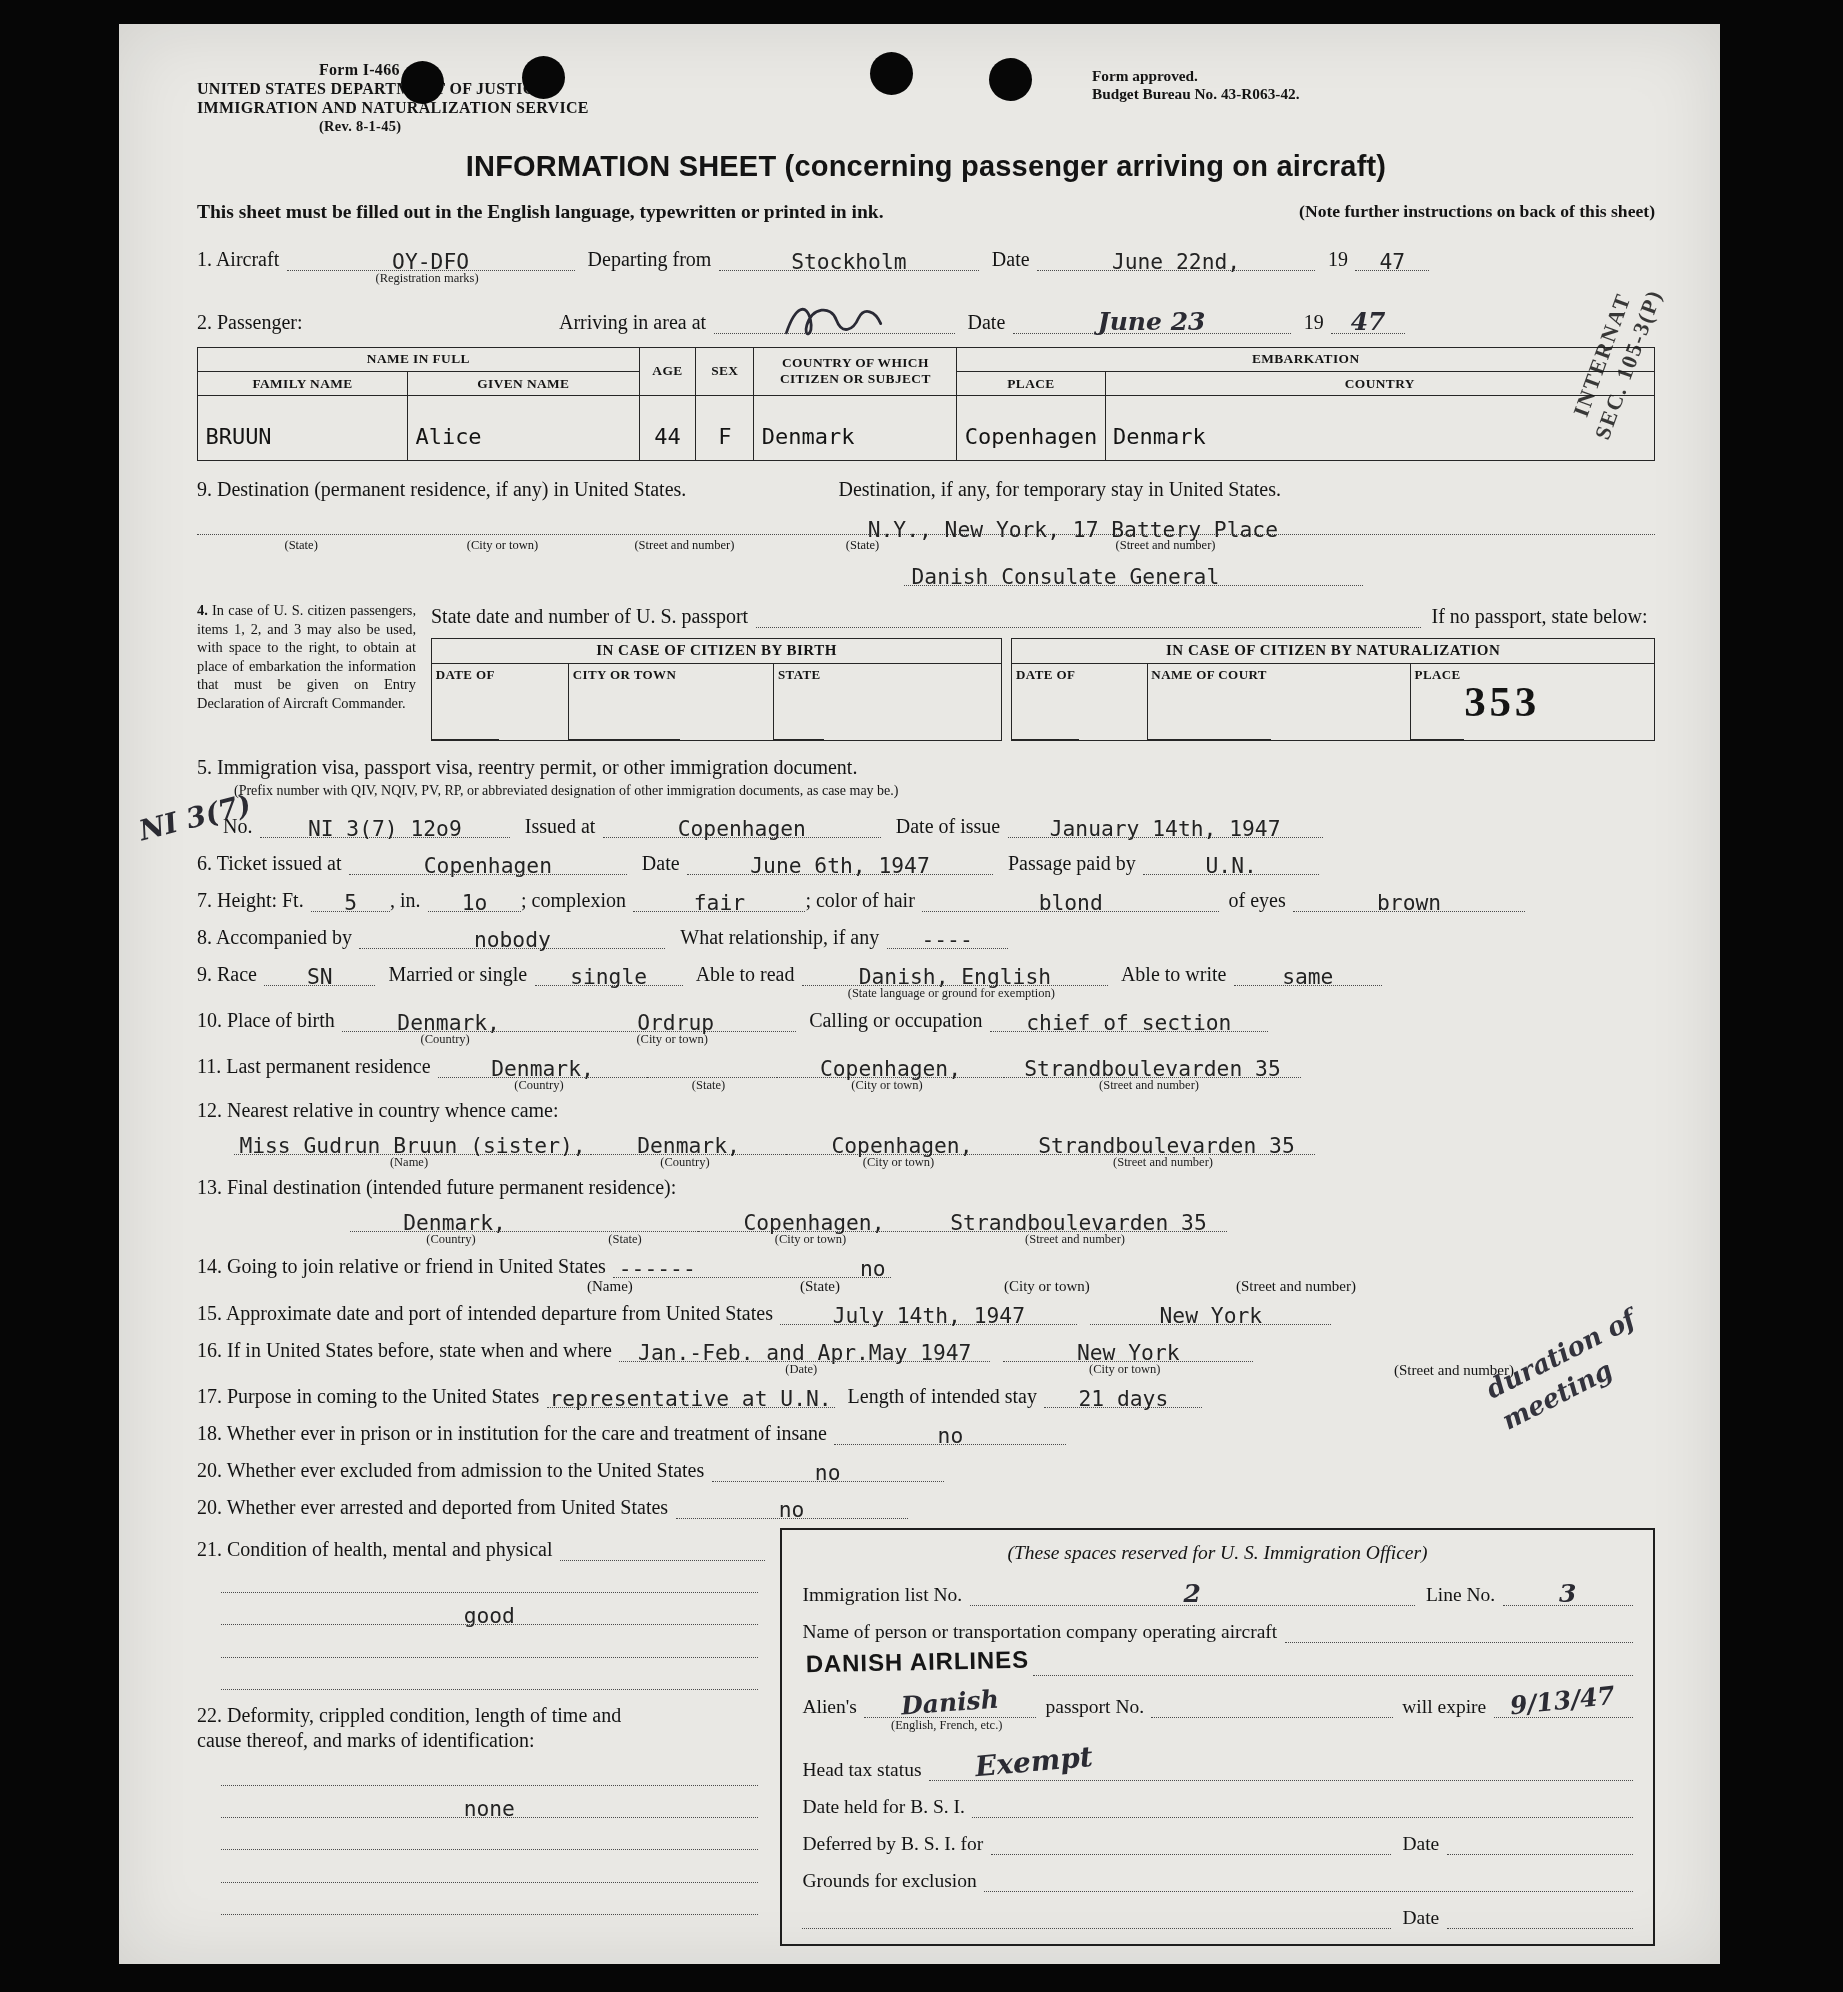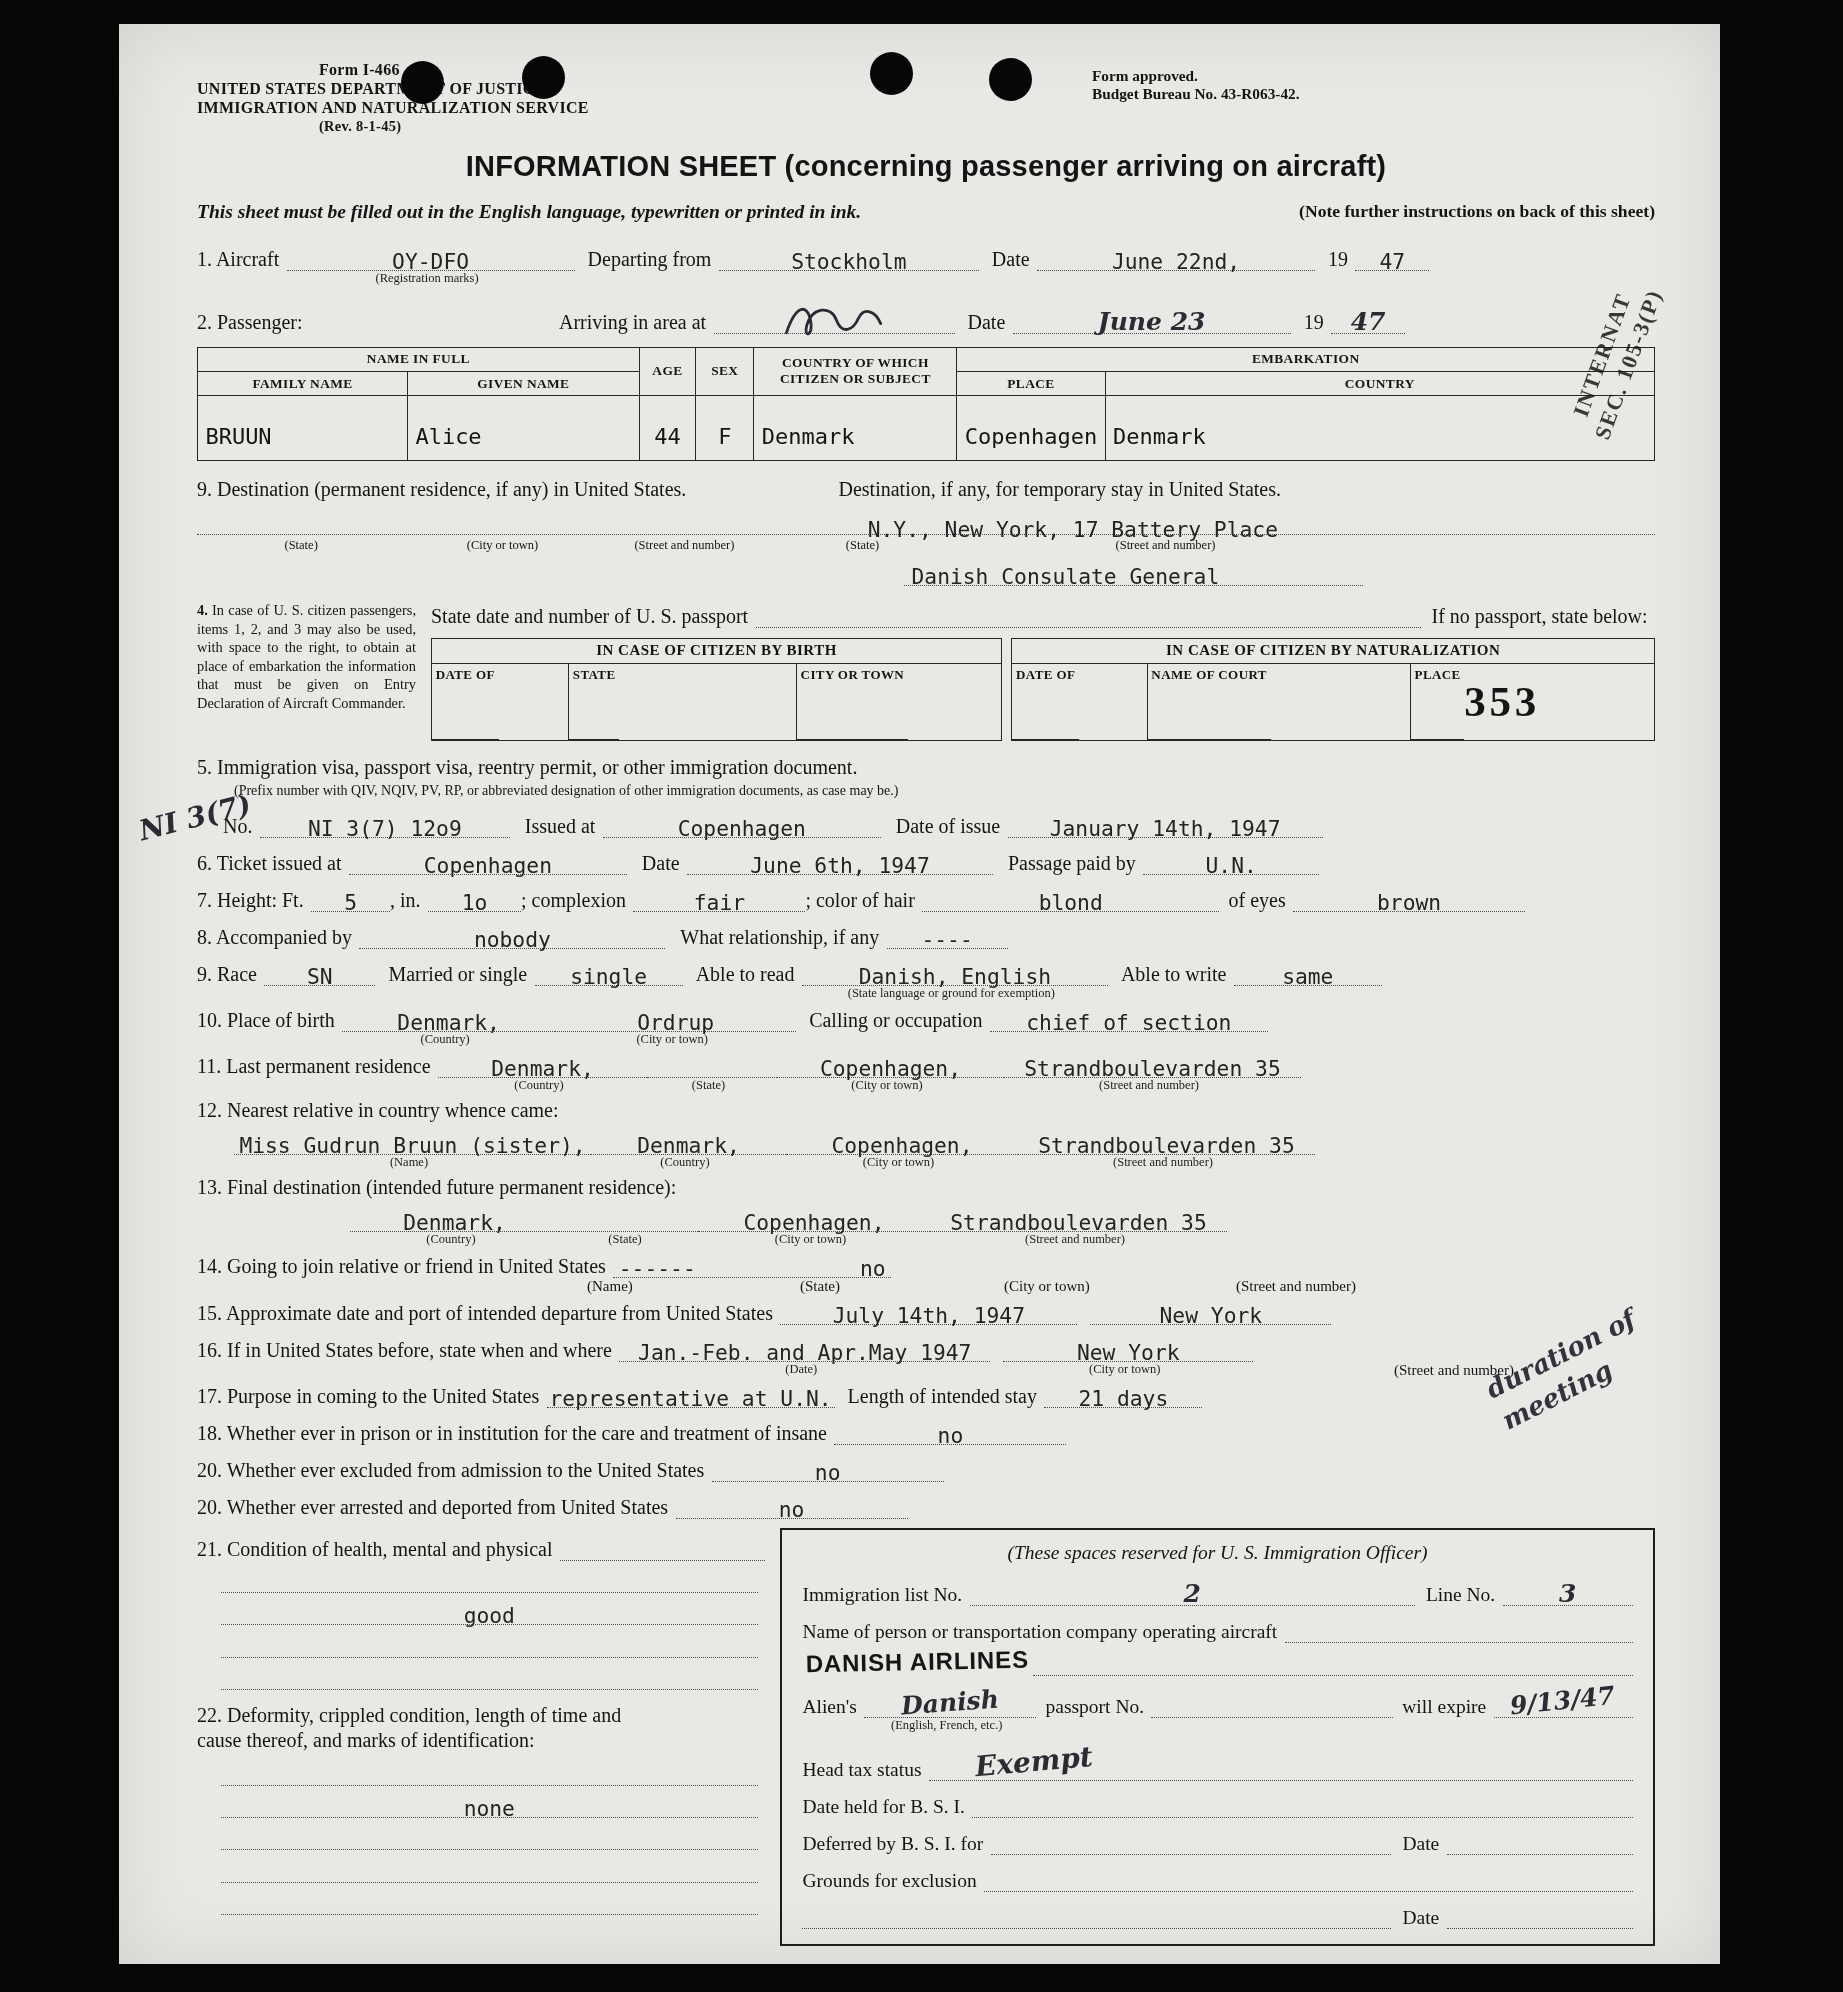--- a/index.html
+++ b/index.html
@@ -19,21 +19,21 @@
   .seg .sub{position:absolute;top:100%;left:0;right:7px;text-align:center;font-size:12.5px;white-space:nowrap;color:#1d1d1d;}
   .hs{margin-bottom:20.4px;}
   
   .hdr{display:flex;justify-content:space-between;position:relative;}
   .hdr-left{font-size:16px;font-weight:bold;line-height:1.18;letter-spacing:0.3px;}
   .hdr-left .fno{margin-left:122px;}
   .hdr-left .rev{font-weight:bold;margin-left:122px;font-size:14.4px;}
   .approved{position:absolute;left:895px;top:5.6px;font-size:15.3px;font-weight:bold;line-height:1.2;}
   .title{text-align:center;font-family:"Liberation Sans",sans-serif;font-weight:bold;font-size:29px;margin-top:15px;letter-spacing:0.2px;}
   .instr{display:flex;justify-content:space-between;margin-top:18.6px;font-weight:bold;}
-  .instr .a{font-size:19.5px;font-style:italic;}
+  .instr .a{font-size:19.5px;}
   .instr .b{font-size:17.6px;}
   
   .ntable{width:100%;border-collapse:collapse;margin-top:13px;}
   .ntable th,.ntable td{border:1.9px solid #262626;}
   .ntable th{font-size:13.4px;font-weight:bold;letter-spacing:0.4px;padding:3.7px 1.9px;text-align:center;}
   .ntable td{font-family:"DejaVu Sans Mono",monospace;font-size:22px;padding:28px 7.4px 11px;vertical-align:bottom;}
   .td-c{text-align:center;}
   .pl20{padding-left:18.6px;}
   .pl55{padding-left:51px;}
   
@@ -226,26 +226,26 @@
           <span class="l" style="padding-left:11px;">If no passport, state below:</span>
         </div>
         <div class="ptables">
           <div class="ptable pt-l">
             <div class="ptitle">IN CASE OF CITIZEN BY BIRTH</div>
             <div class="pcols">
               <div class="pcol" style="width:24%">
                   <div class="pcol-h">DATE OF</div>
                   <div class="pcol-b"></div>
                 </div>
+              <div class="pcol" style="width:36%">
+                  <div class="pcol-h">CITY OR TOWN</div>
+                  <div class="pcol-b"></div>
+                </div>
               <div class="pcol" style="width:40%">
                   <div class="pcol-h">STATE</div>
-                  <div class="pcol-b"></div>
-                </div>
-              <div class="pcol" style="width:36%">
-                  <div class="pcol-h">CITY OR TOWN</div>
                   <div class="pcol-b"></div>
                 </div>
             </div>
           </div>
           <div class="ptable pt-r">
             <div class="ptitle">IN CASE OF CITIZEN BY NATURALIZATION</div>
             <div class="pcols">
               <div class="pcol" style="width:21%">
                   <div class="pcol-h">DATE OF</div>
                   <div class="pcol-b"></div>

